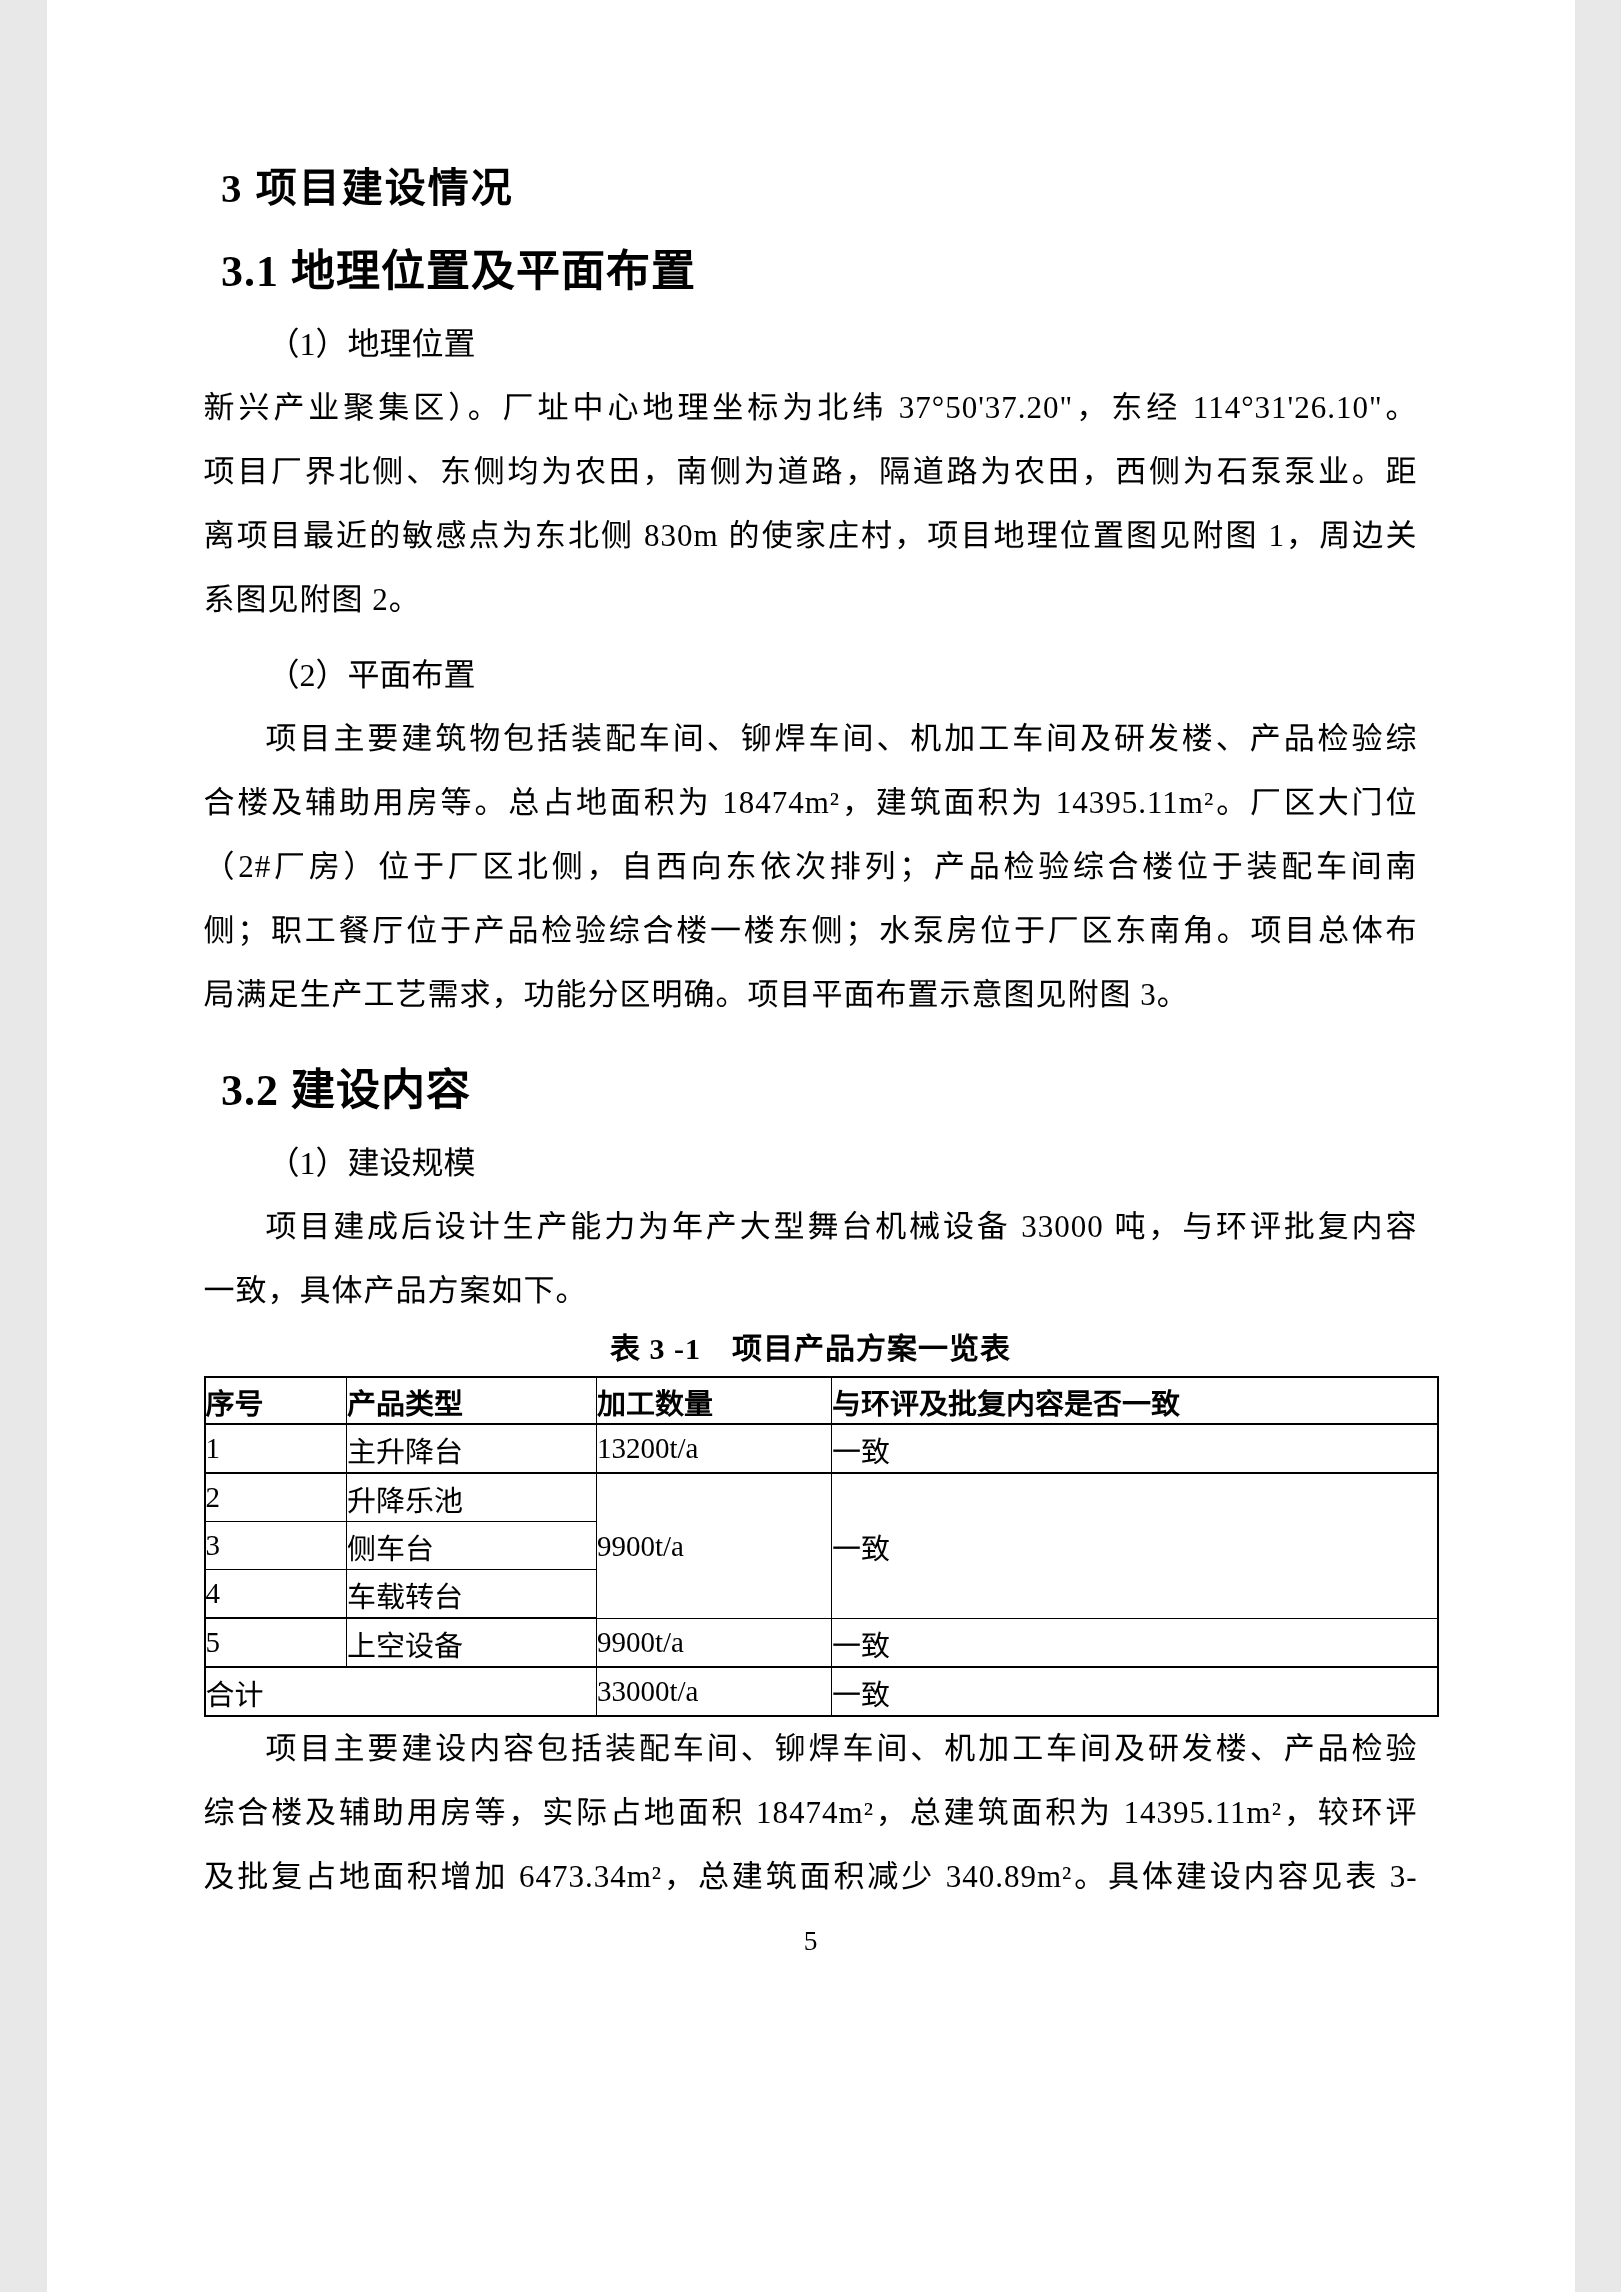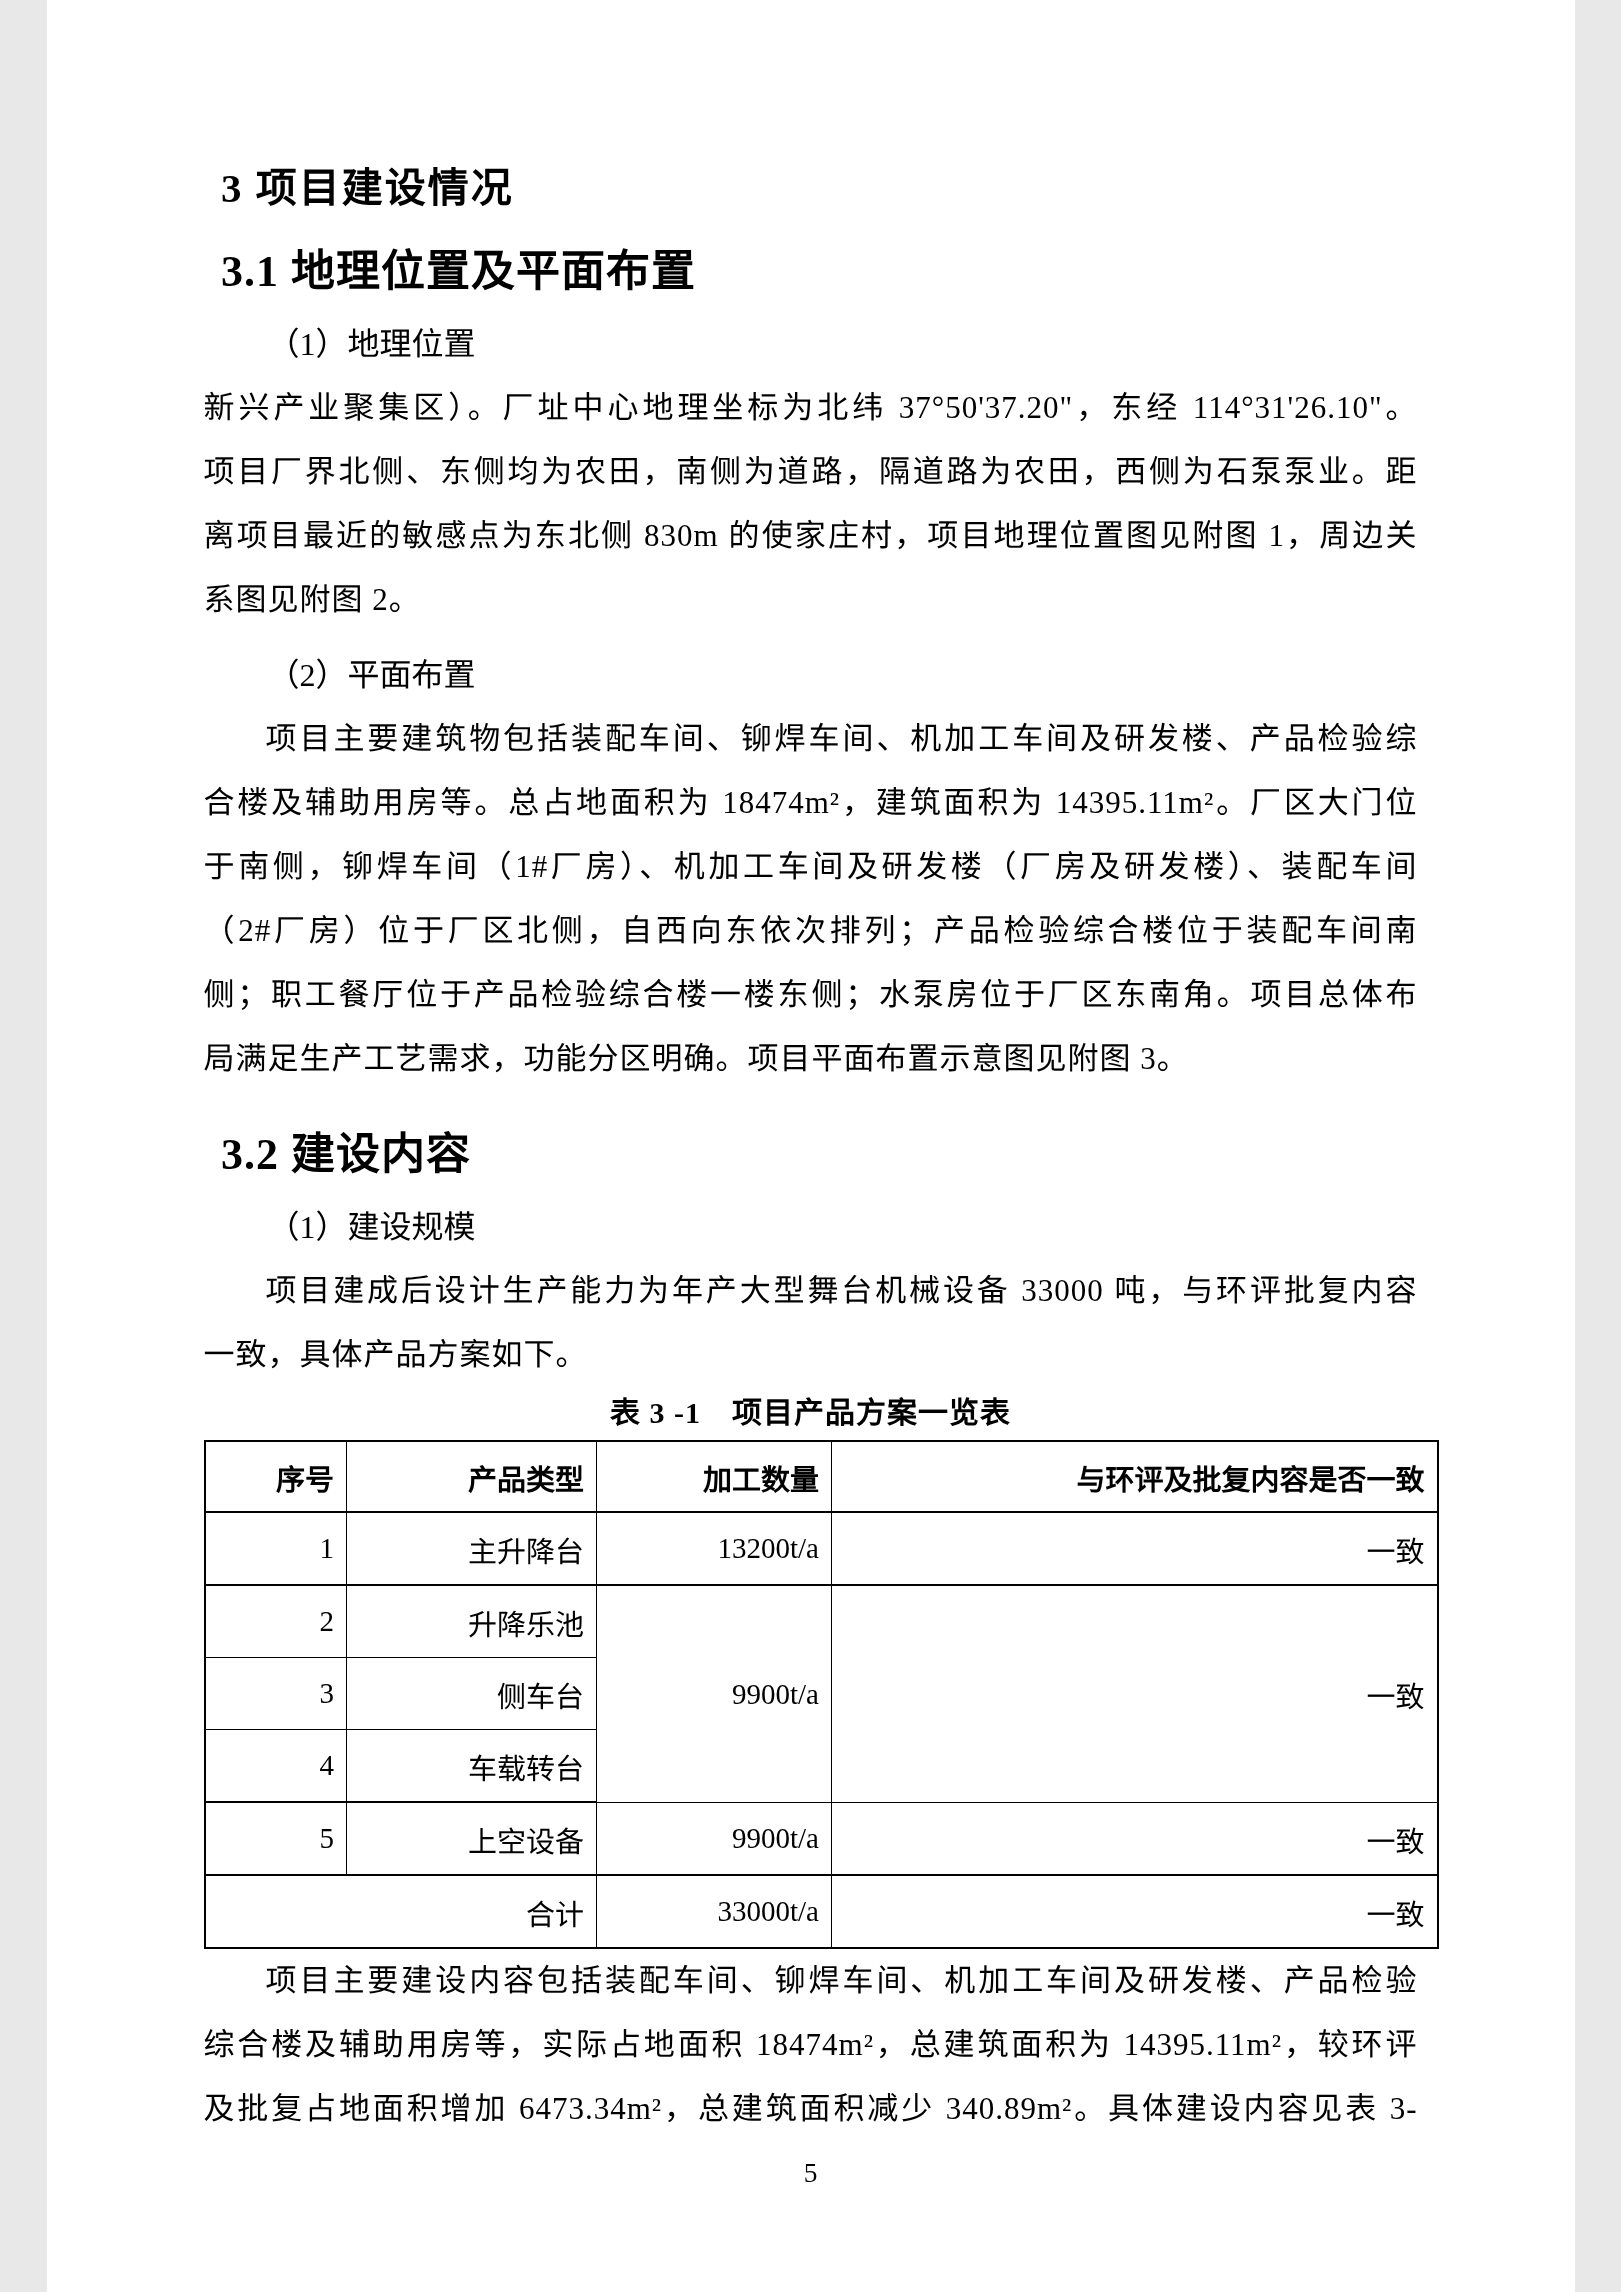--- a/index.html
+++ b/index.html
@@ -57,23 +57,23 @@
   table.product-table{
     border-collapse:collapse;
     table-layout:fixed;
     width:1233px;
     margin:5.9px auto 0 auto;
     border:2.9px solid #000;
     font-size:29px;
   }
   .product-table th,.product-table td{
     border:1.5px solid #000;
-    text-align:right;
+    text-align:left;
     vertical-align:middle;
-    padding:12px;
+    padding:0;
     height:47px;
     font-weight:normal;
     overflow:hidden;
   }
   .product-table thead th{
     font-weight:bold;
     height:45px;
     border-bottom:2.5px solid #000;
   }
   .product-table tr.g-end td{border-bottom:2.5px solid #000;}
@@ -104,21 +104,20 @@
       <div class="line">项目厂界北侧、东侧均为农田，南侧为道路，隔道路为农田，西侧为石泵泵业。距</div>
       <div class="line">离项目最近的敏感点为东北侧 830m 的使家庄村，项目地理位置图见附图 1，周边关</div>
       <div class="line last">系图见附图 2。</div>
     </div>
 
   <div class="item-label">（2）平面布置</div>
 
   <div class="para">
       <div class="line first">项目主要建筑物包括装配车间、铆焊车间、机加工车间及研发楼、产品检验综</div>
       <div class="line">合楼及辅助用房等。总占地面积为 18474m²，建筑面积为 14395.11m²。厂区大门位</div>
-      <div class="line">于南侧，铆焊车间（1#厂房）、机加工车间及研发楼（厂房及研发楼）、装配车间</div>
       <div class="line">（2#厂房）位于厂区北侧，自西向东依次排列；产品检验综合楼位于装配车间南</div>
       <div class="line">侧；职工餐厅位于产品检验综合楼一楼东侧；水泵房位于厂区东南角。项目总体布</div>
       <div class="line last">局满足生产工艺需求，功能分区明确。项目平面布置示意图见附图 3。</div>
     </div>
 
   <h2 class="doc-h2 second">3.2 建设内容</h2>
 
   <div class="item-label">（1）建设规模</div>
 
   <div class="para">

